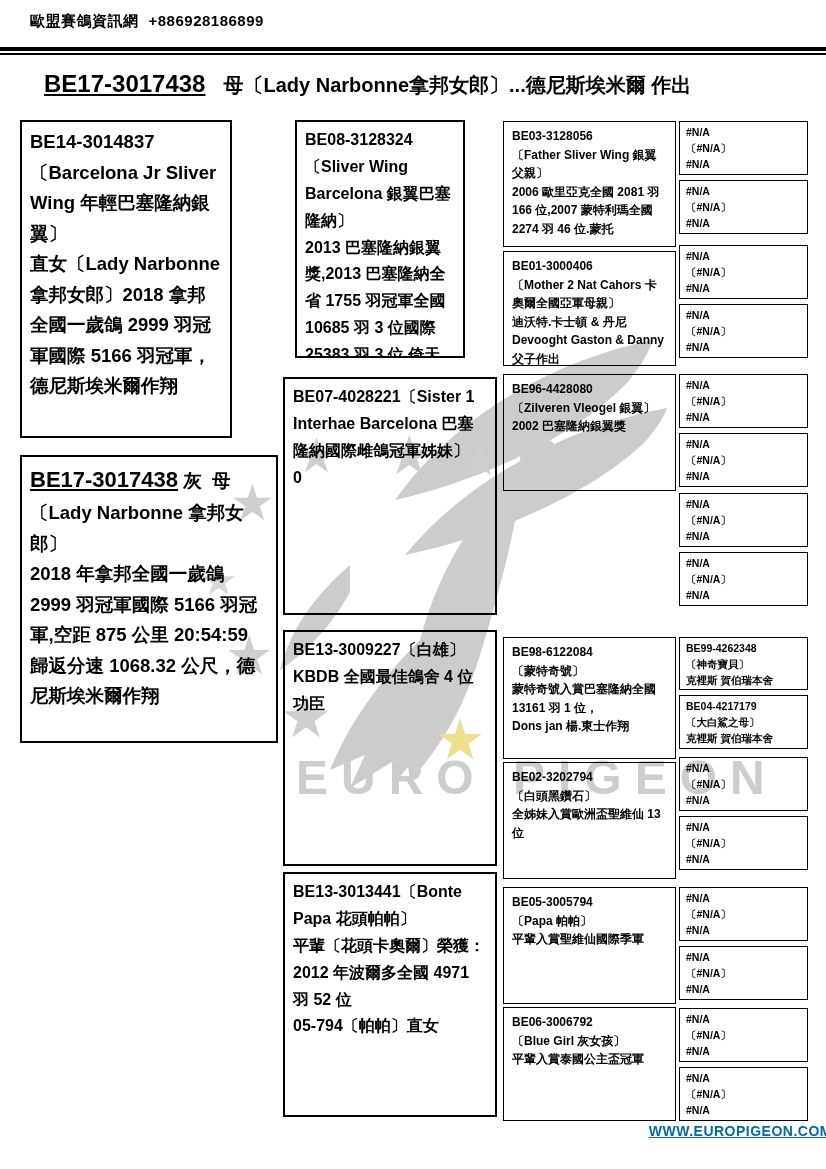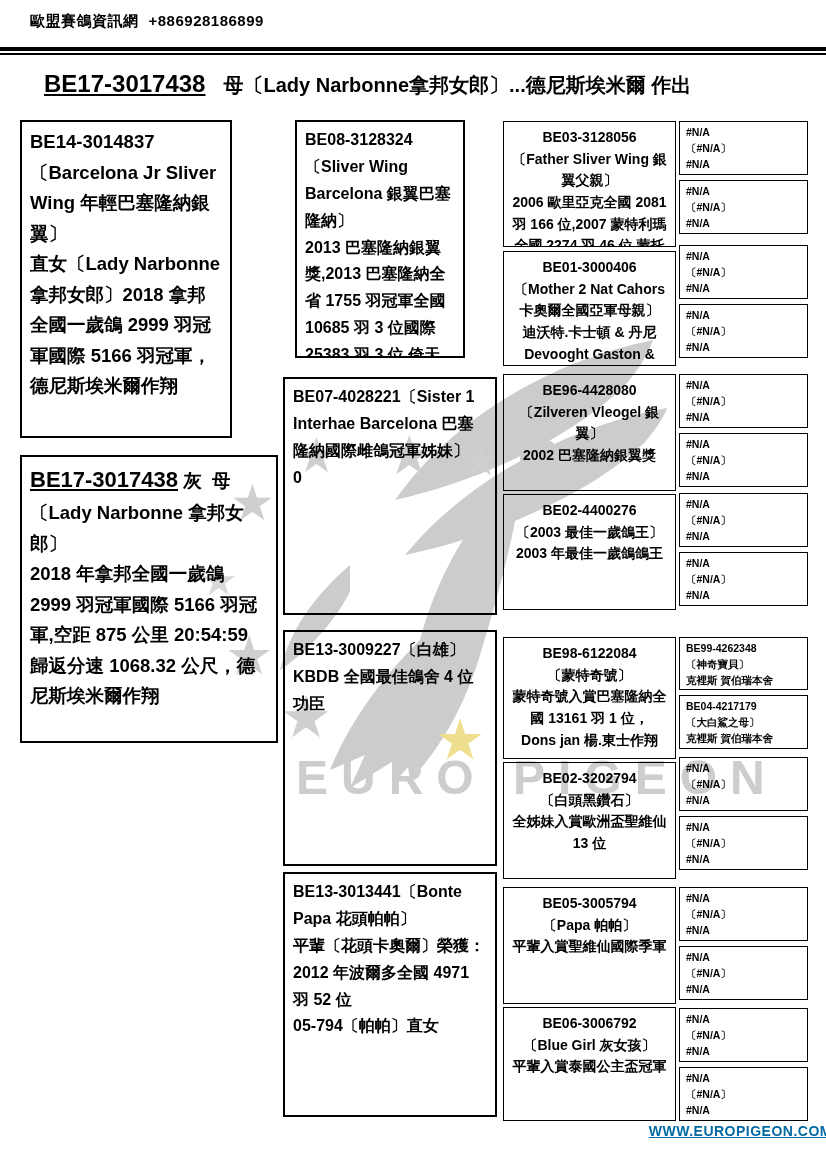--- a/index.html
+++ b/index.html
@@ -27,21 +27,21 @@
   }
   .wm-bird { position:absolute; left:255px; top:330px; }
 
   
   .box {
     position:absolute; box-sizing:border-box; border:2px solid #000; background:transparent;
     padding:5px 8px; font-weight:700; white-space:pre-wrap; overflow:hidden; z-index:2;
   }
   .c1 { font-size:18.5px; line-height:1.65; }
   .c2 { font-size:16px;   line-height:1.68; }
-  .c3 { font-size:14px;   line-height:1.55; border-width:1.5px;text-align:center; }
+  .c3 { font-size:12px;   line-height:1.55; border-width:1.5px; }
   .c4 { font-size:10.5px; line-height:1.5;  border-width:1.5px; padding:3px 6px; }
   .subject { border-width:2.5px; }
   .subject .ring { font-size:22px; text-decoration:underline; }
 
   
   .footer { position:absolute; right:21px; top:1122px; z-index:3; }
   .site-link { color:#0369a1; font-size:14px; font-weight:700; text-decoration:underline; letter-spacing:0.5px; cursor:pointer; }
 </style>
 </head>
 <body>
@@ -98,23 +98,20 @@
 
   <div class="box c3" style="left:503px;top:121px;width:173px;height:126px"><span class="ring">BE03-3128056</span><span>
 〔Father Sliver Wing 銀翼父親〕
 2006 歐里亞克全國 2081 羽 166 位,2007 蒙特利瑪全國 2274 羽 46 位.蒙托</span></div>
   <div class="box c3" style="left:503px;top:251px;width:173px;height:115px"><span class="ring">BE01-3000406</span><span>
 〔Mother 2 Nat Cahors 卡奧爾全國亞軍母親〕
 迪沃特.卡士頓 &amp; 丹尼 Devooght Gaston &amp; Danny 父子作出</span></div>
   <div class="box c3" style="left:503px;top:374px;width:173px;height:117px"><span class="ring">BE96-4428080</span><span>
 〔Zilveren Vleogel 銀翼〕
 2002 巴塞隆納銀翼獎</span></div>
-  <div class="box c3" style="left:503px;top:494px;width:173px;height:116px"><span class="ring">BE02-4400276</span><span>
-〔2003 最佳一歲鴿王〕
-2003 年最佳一歲鴿鴿王</span></div>
   <div class="box c3" style="left:503px;top:637px;width:173px;height:122px"><span class="ring">BE98-6122084</span><span>
 〔蒙特奇號〕
 蒙特奇號入賞巴塞隆納全國 13161 羽 1 位，
 Dons jan 楊.東士作翔</span></div>
   <div class="box c3" style="left:503px;top:762px;width:173px;height:117px"><span class="ring">BE02-3202794</span><span>
 〔白頭黑鑽石〕
 全姊妹入賞歐洲盃聖維仙 13 位</span></div>
   <div class="box c3" style="left:503px;top:887px;width:173px;height:117px"><span class="ring">BE05-3005794</span><span>
 〔Papa 帕帕〕
 平輩入賞聖維仙國際季軍</span></div>

